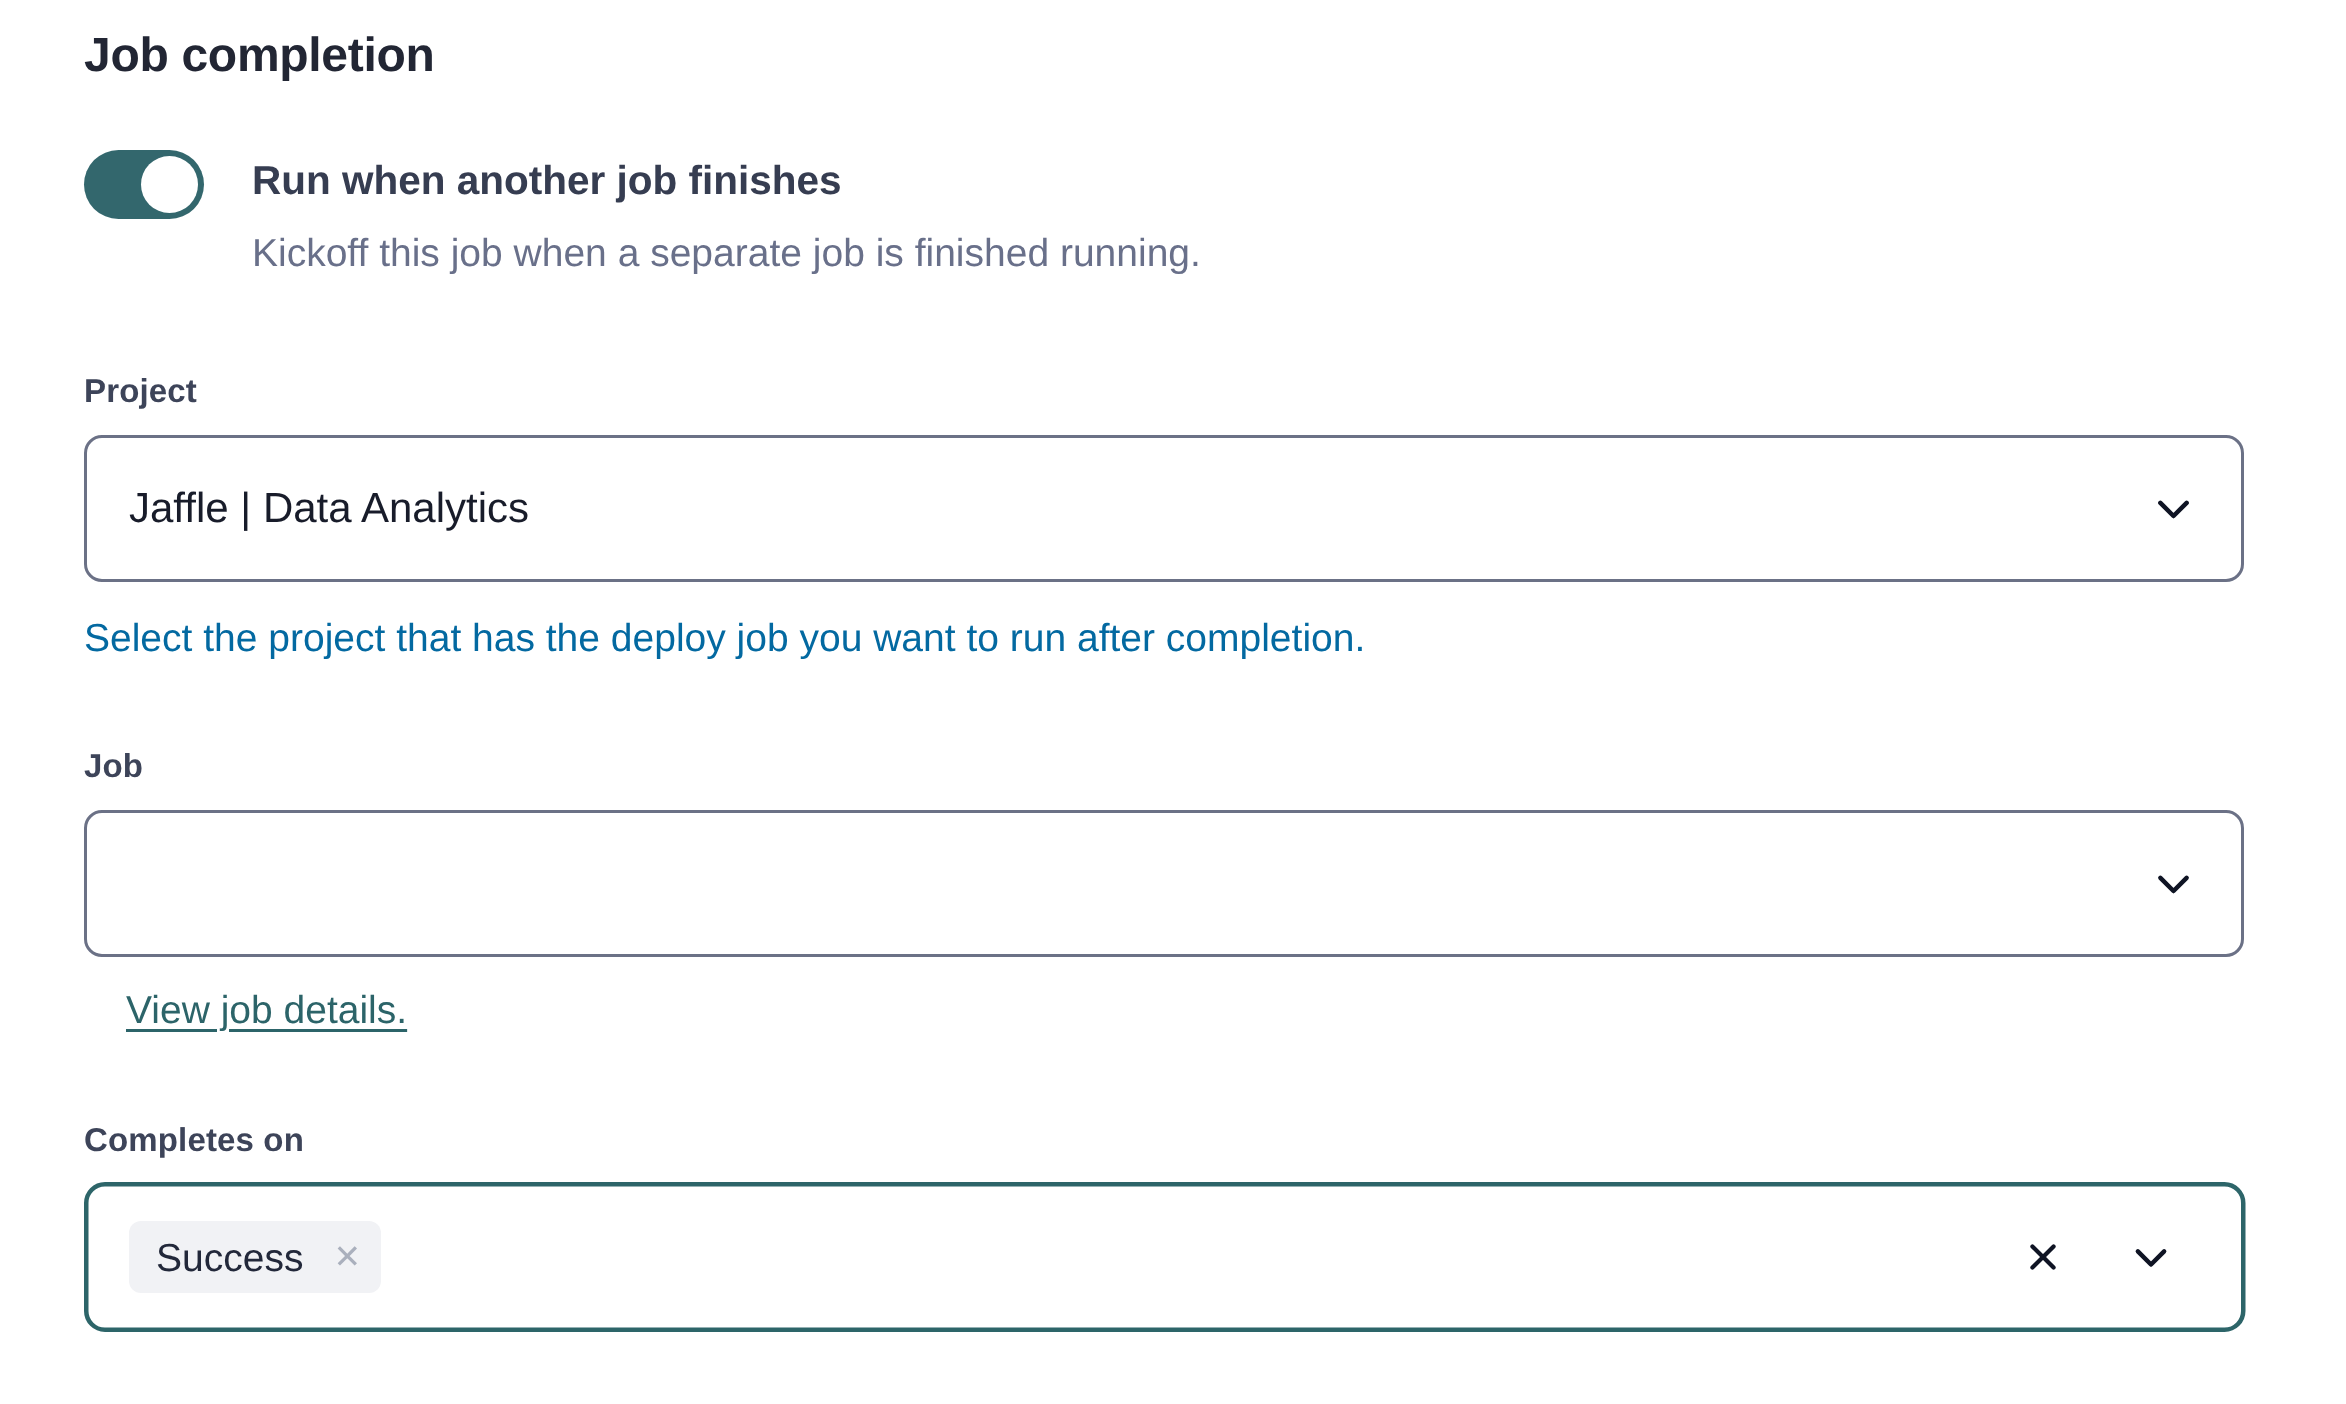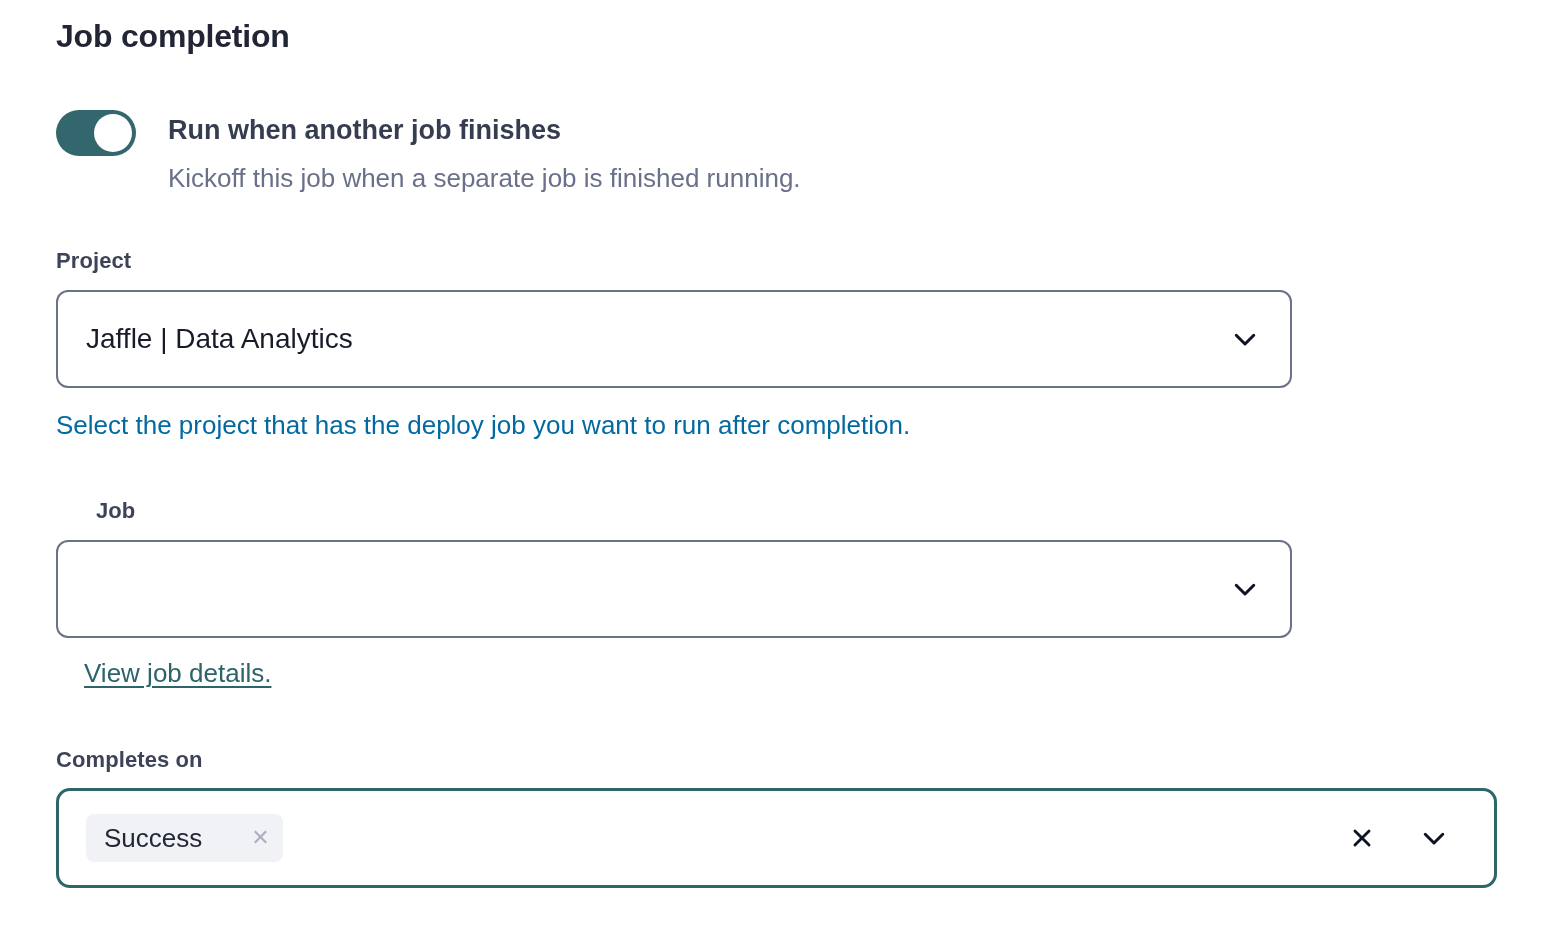--- a/index.html
+++ b/index.html
@@ -35,21 +35,21 @@
     letter-spacing: -0.2px;
     color: #222634;
     line-height: 44px;
     white-space: nowrap;
   }
 
   
   .toggle-row {
     position: absolute;
     left: 56px;
-    top: 106px;
+    top: 96px;
     width: 1440px;
     height: 100px;
   }
   .toggle {
     position: absolute;
     left: 0;
     top: 4px;
     width: 80px;
     height: 46px;
     border-radius: 23px;
@@ -92,21 +92,21 @@
     font-size: 22px;
     font-weight: 700;
     color: #3d4459;
     line-height: 26px;
     letter-spacing: 0.1px;
     white-space: nowrap;
   }
   .select-box {
     position: absolute;
     left: 56px;
-    width: 1236px;
+    width: 1440px;
     height: 98px;
     border: 2px solid #6b7186;
     border-radius: 12px;
     background: #ffffff;
     cursor: pointer;
   }
   .select-value {
     position: absolute;
     left: 28px;
     top: 0;
@@ -174,21 +174,20 @@
   .chip {
     position: absolute;
     left: 27px;
     top: 23px;
     height: 48px;
     display: flex;
     align-items: center;
     background: #f1f2f5;
     border-radius: 8px;
     padding: 0 13px 0 18px;
-    gap: 29px;
   }
   .chip-label {
     font-size: 26px;
     color: #22283a;
     line-height: 30px;
     white-space: nowrap;
   }
   .chip-remove {
     margin-left: 20px;
     font-size: 22px;
@@ -243,21 +242,21 @@
     <div class="select-value">Jaffle | Data Analytics</div>
     <span class="chevron">
       <svg width="30" height="30" viewBox="0 0 24 24" fill="none" stroke="#0f1424" stroke-width="2.4" stroke-linecap="round" stroke-linejoin="round">
         <polyline points="5 9 12 16 19 9"></polyline>
       </svg>
     </span>
   </div>
 
   <div class="helper" style="top:407px;">Select the project that has the deploy job you want to run after completion.</div>
 
-  <div class="field-label" style="left:56px; top:498px;margin-left:40px;">Job</div>
+  <div class="field-label" style="left:56px; top:498px;">Job</div>
 
   <div class="select-box" style="top:540px;">
     <span class="chevron">
       <svg width="30" height="30" viewBox="0 0 24 24" fill="none" stroke="#0f1424" stroke-width="2.4" stroke-linecap="round" stroke-linejoin="round">
         <polyline points="5 9 12 16 19 9"></polyline>
       </svg>
     </span>
   </div>
 
   <a class="link" style="top:656px;">View job details.</a>

